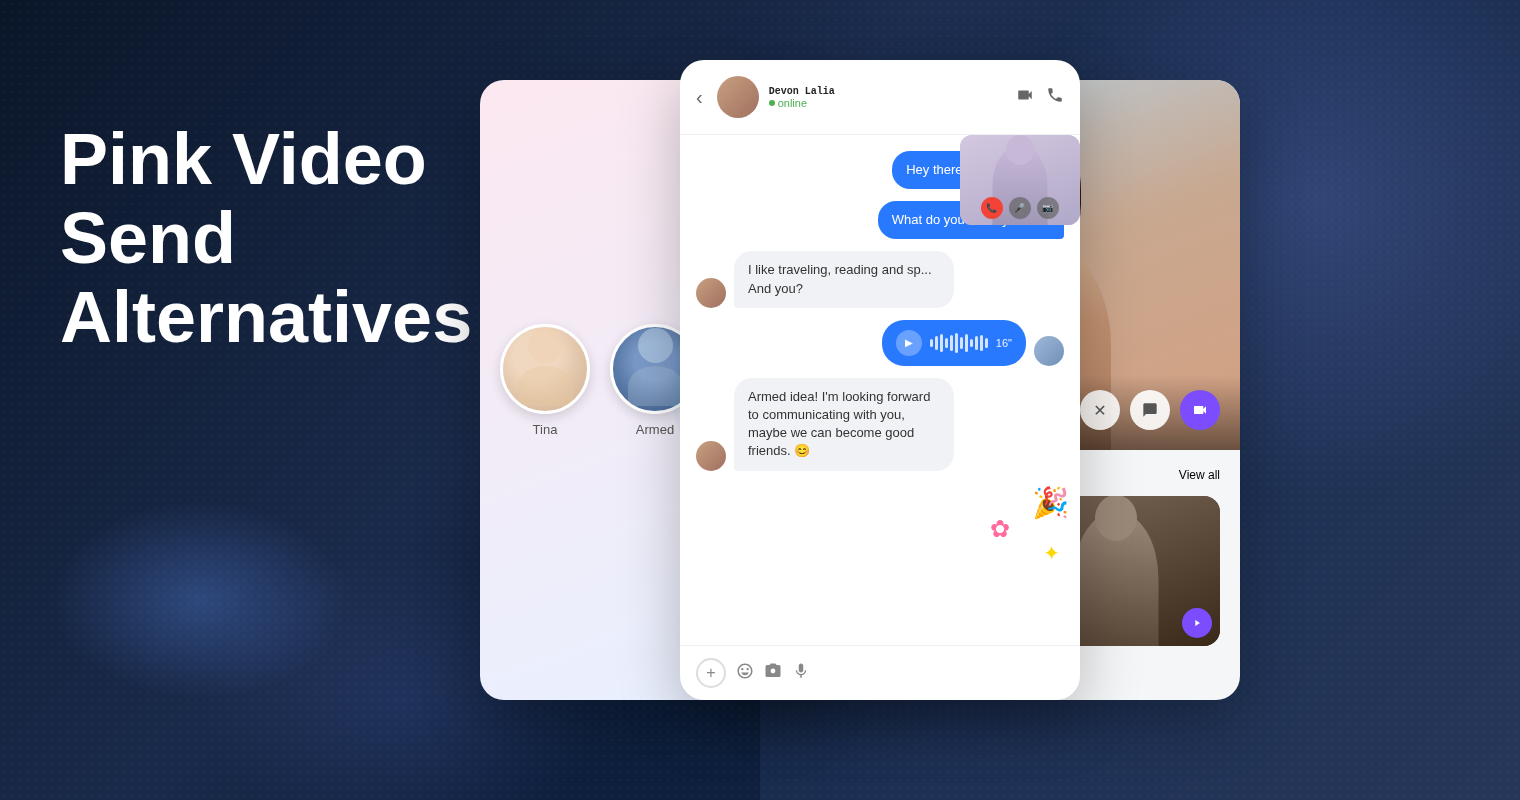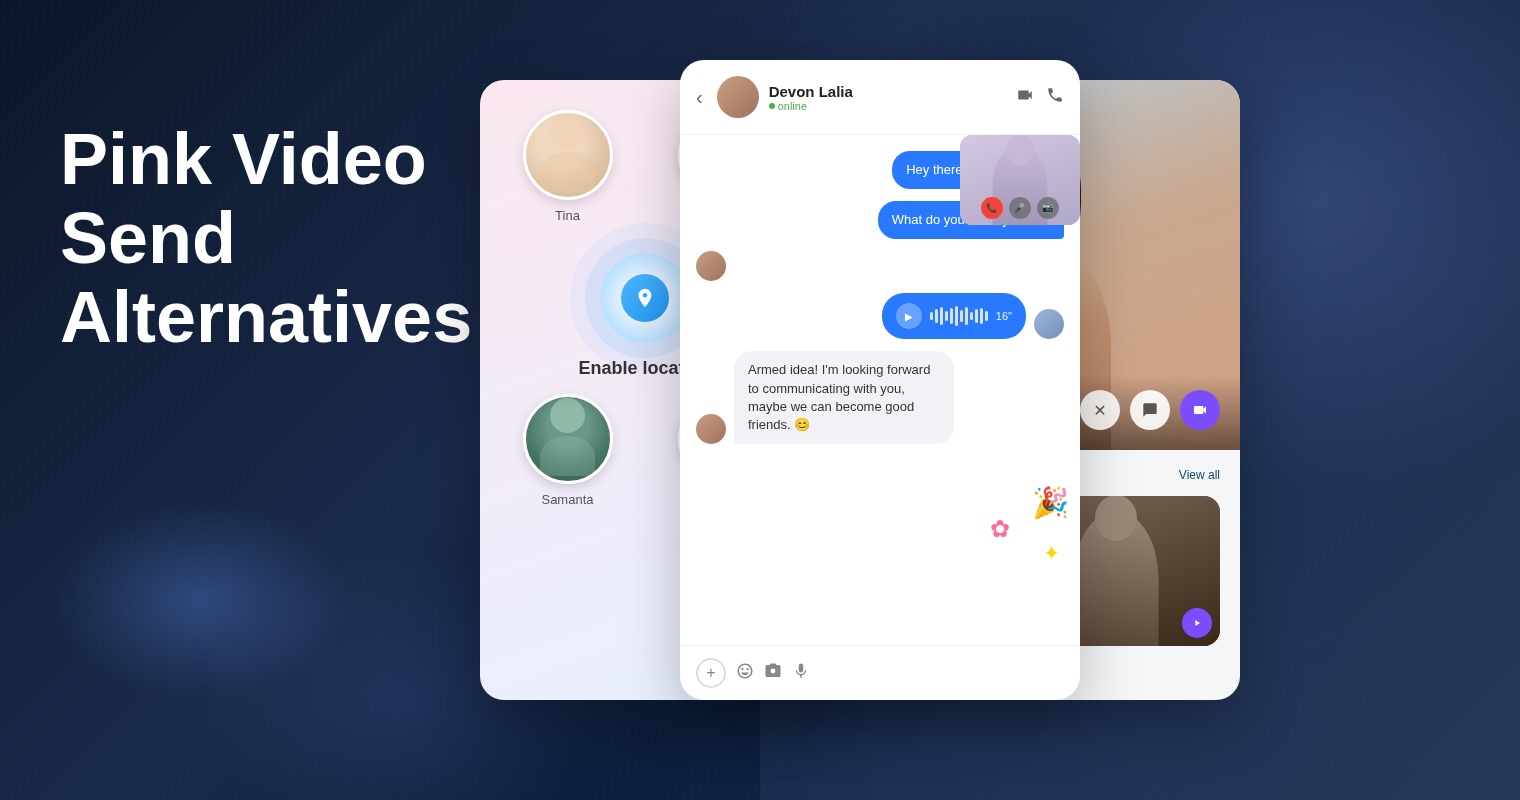--- a/index.html
+++ b/index.html
@@ -85,21 +85,20 @@
       position: absolute;
       left: 0;
       top: 0;
       width: 330px;
       height: 620px;
       background: linear-gradient(160deg, #fce8f0 0%, #e8f0ff 100%);
       border-radius: 24px;
       box-shadow: 0 20px 60px rgba(0,0,0,0.3);
       padding: 30px 20px;
       display: flex;
-      flex-direction: column;
       align-items: center;
     }
 
     .avatars-grid {
       display: grid;
       grid-template-columns: 1fr 1fr;
       gap: 20px;
       width: 100%;
       margin-bottom: 20px;
     }
@@ -251,21 +250,21 @@
       align-items: center;
       margin-bottom: 12px;
     }
     .popular-title {
       font-size: 16px;
       font-weight: 700;
       color: #222;
     }
     .view-all {
       font-size: 12px;
-      color: #0c4a6e;
+      color: #000000;
       cursor: pointer;
     }
     .matches-grid {
       display: grid;
       grid-template-columns: 1fr 1fr;
       gap: 12px;
     }
     .match-card {
       border-radius: 16px;
       overflow: hidden;
@@ -355,23 +354,24 @@
       width: 42px;
       height: 42px;
       border-radius: 50%;
       background: linear-gradient(135deg, #c8a080, #a07060);
       flex-shrink: 0;
     }
     .chat-user-info {
       flex: 1;
     }
     .chat-user-name {
-      font-size: 15px;
+      font-size: 10px;
       font-weight: 700;
       color: #222;
+      font-family: Liberation Mono, monospace;
     }
     .chat-user-status {
       font-size: 11px;
       color: #4caf50;
       display: flex;
       align-items: center;
       gap: 3px;
     }
     .chat-status-dot { width: 6px; height: 6px; border-radius: 50%; background: #4caf50; }
     .chat-header-actions {
@@ -862,20 +862,24 @@
     </div>
 
     <div class="msg-row msg-row-sent">
       <div class="msg-bubble msg-sent">
         <span>What do you usually like t...</span>
       </div>
     </div>
 
     <div class="msg-row msg-row-recv">
       <div class="msg-avatar-small"></div>
+      <div class="msg-bubble msg-recv">
+        <span>I like traveling, reading and sp...
+And you?</span>
+      </div>
     </div>
 
     <div class="msg-row msg-row-sent">
       <div class="voice-msg">
         <div class="voice-play">▶</div>
         <div class="voice-waveform">
           <div class="wave-bar" style="height:8px"></div>
           <div class="wave-bar" style="height:14px"></div>
           <div class="wave-bar" style="height:18px"></div>
           <div class="wave-bar" style="height:10px"></div>

